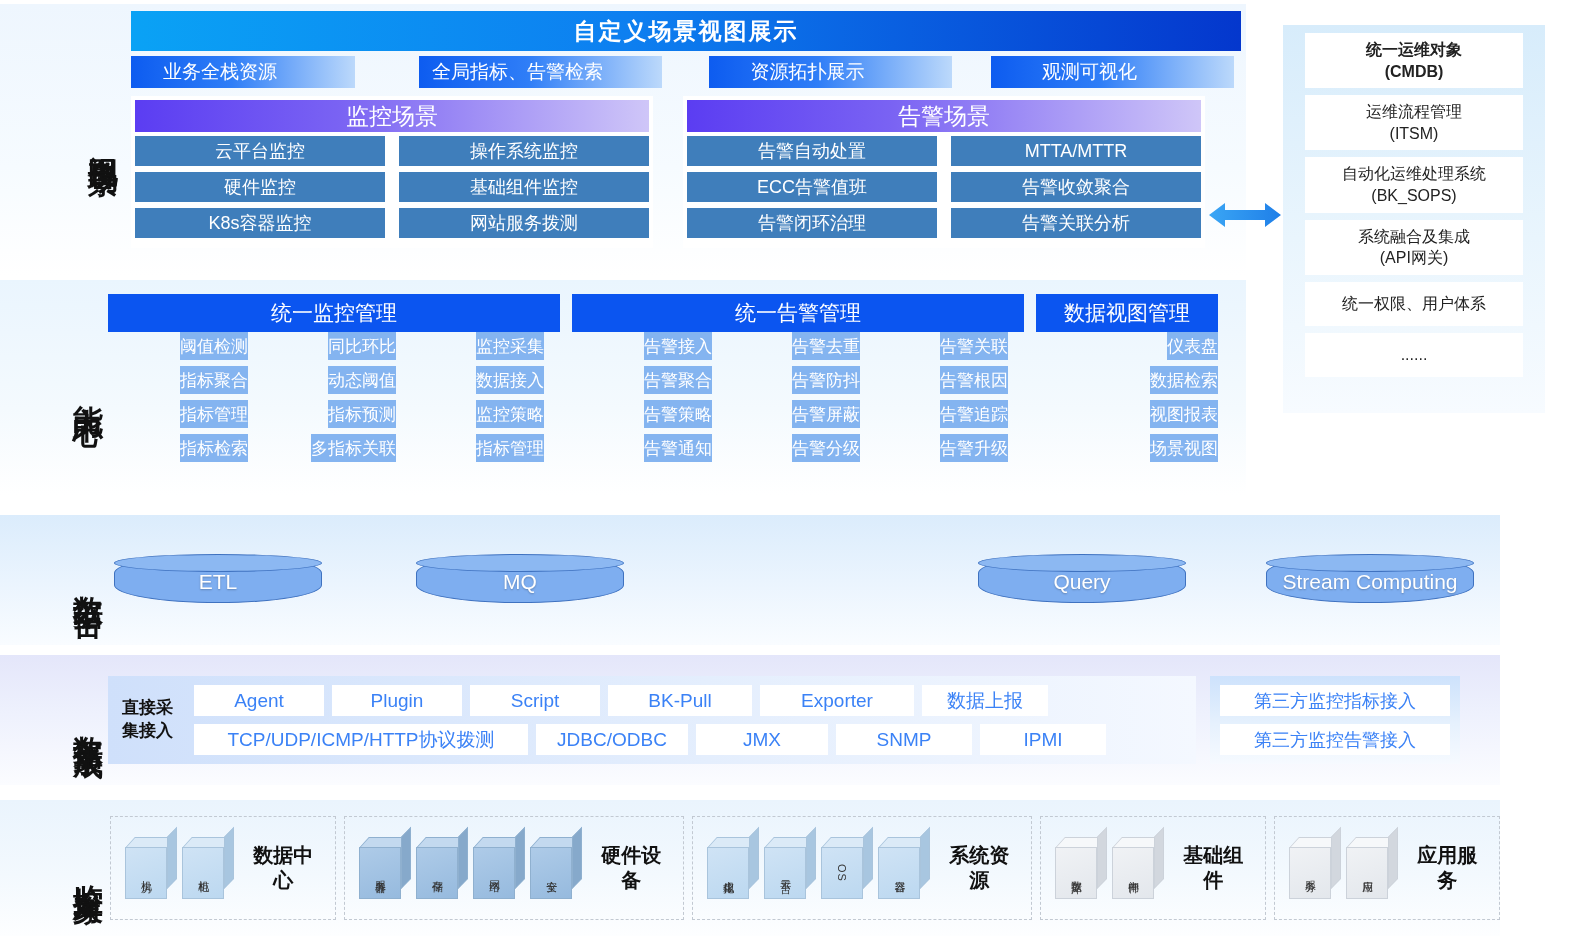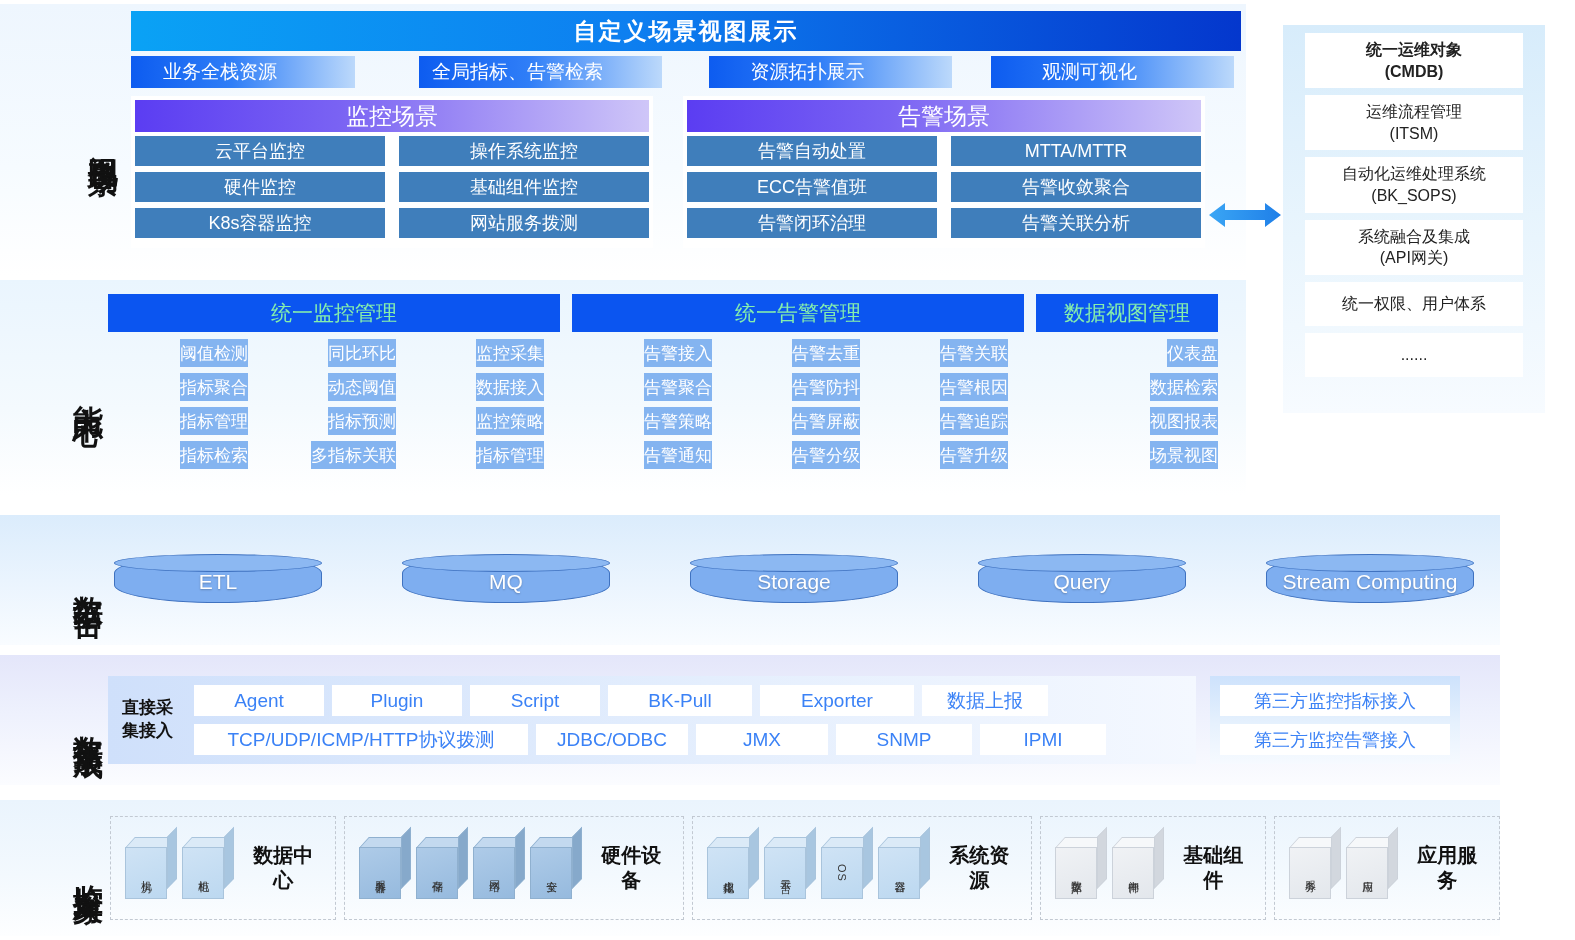--- a/index.html
+++ b/index.html
@@ -74,22 +74,22 @@
   .cmdb-item.s { flex: 0 0 44px; }
   #arrow-conn { position: absolute; left: 1209px; top: 195px; width: 72px; height: 40px; }
 
   
   #sec-cap { left: 0; top: 280px; width: 1246px; height: 215px;
              background: linear-gradient(180deg,#eaf5fe 0%,#f4fafe 60%,#ffffff 100%); }
   #sec-cap .vlabel { width: 108px; height: 170px; font-size: 30px; }
   .cap-inner { position: relative; width: 1136px; height: 100%; padding-top: 14px; display: flex; gap: 12px; }
   .cap-group { display: flex; flex-direction: column; }
   .cap-head {
-    height: 38px; background: #0b55f0; color: #86efac; font-size: 21px;
-    display: flex; align-items: center; justify-content: center; margin-bottom: 7px;
+    height: 38px; background: #0b55f0; color: #ffffff; font-size: 21px;
+    display: flex; align-items: center; justify-content: center; 
   }
   .cap-cols { display: flex; gap: 8px; }
   .cap-col { display: flex; flex-direction: column; gap: 6px; align-items: flex-end; }
   .cap-item {
     height: 28px; background: #84b4f0; color: #fff; font-size: 17px;
     display: flex; align-items: center; justify-content: center;
   }
 
   
   #sec-dmp { left: 0; top: 515px; width: 1500px; height: 130px;
@@ -334,29 +334,24 @@
   </div>
 
   <div class="band" id="sec-dmp">
     <div class="vlabel">数据中台</div>
     <div class="dmp-inner">
       <div class="cyl" style="left:6px;width:208px;">
         <div class="body"></div>
         <div class="cap"></div>
         <div class="lbl">ETL</div>
       </div>
-      <div class="cyl" style="left:294px;width:208px;text-align:center;">
+      <div class="cyl" style="left:308px;width:208px;text-align:center;">
         <div class="body"></div>
         <div class="cap"></div>
         <div class="lbl">MQ</div>
-      </div>
-      <div class="cyl" style="left:582px;width:208px;">
-        <div class="body"></div>
-        <div class="cap"></div>
-        <div class="lbl">Storage</div>
       </div>
       <div class="cyl" style="left:870px;width:208px;">
         <div class="body"></div>
         <div class="cap"></div>
         <div class="lbl">Query</div>
       </div>
       <div class="cyl" style="left:1158px;width:208px;">
         <div class="body"></div>
         <div class="cap"></div>
         <div class="lbl">Stream Computing</div>

